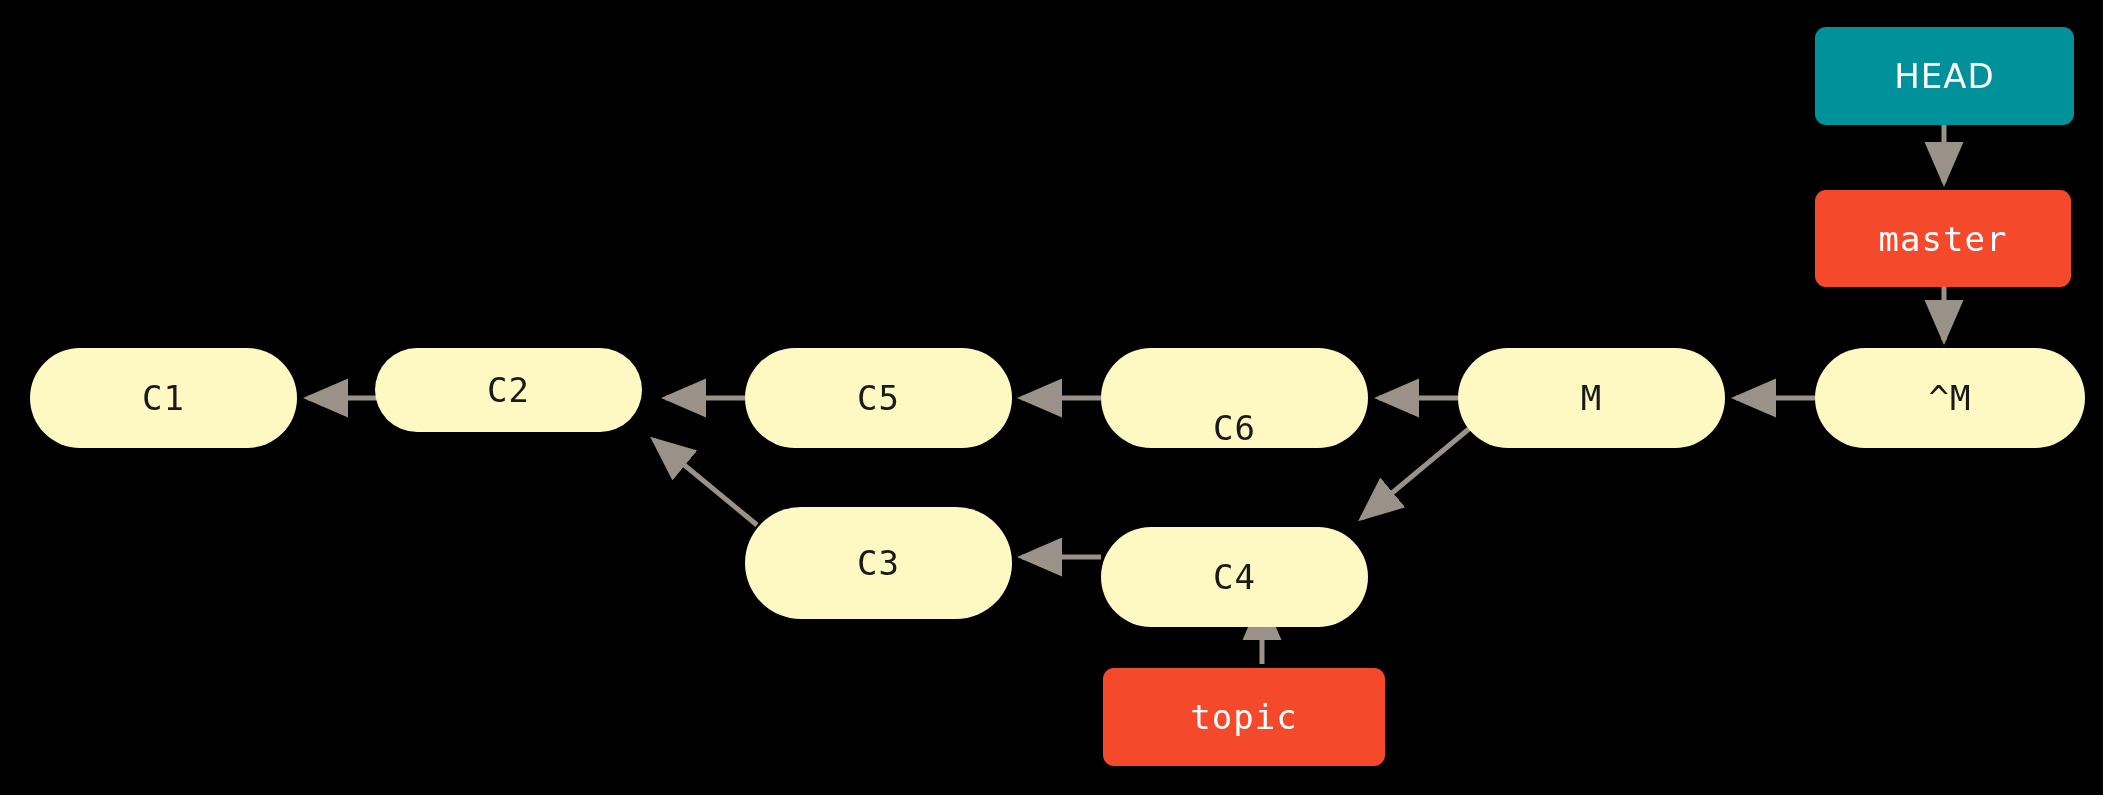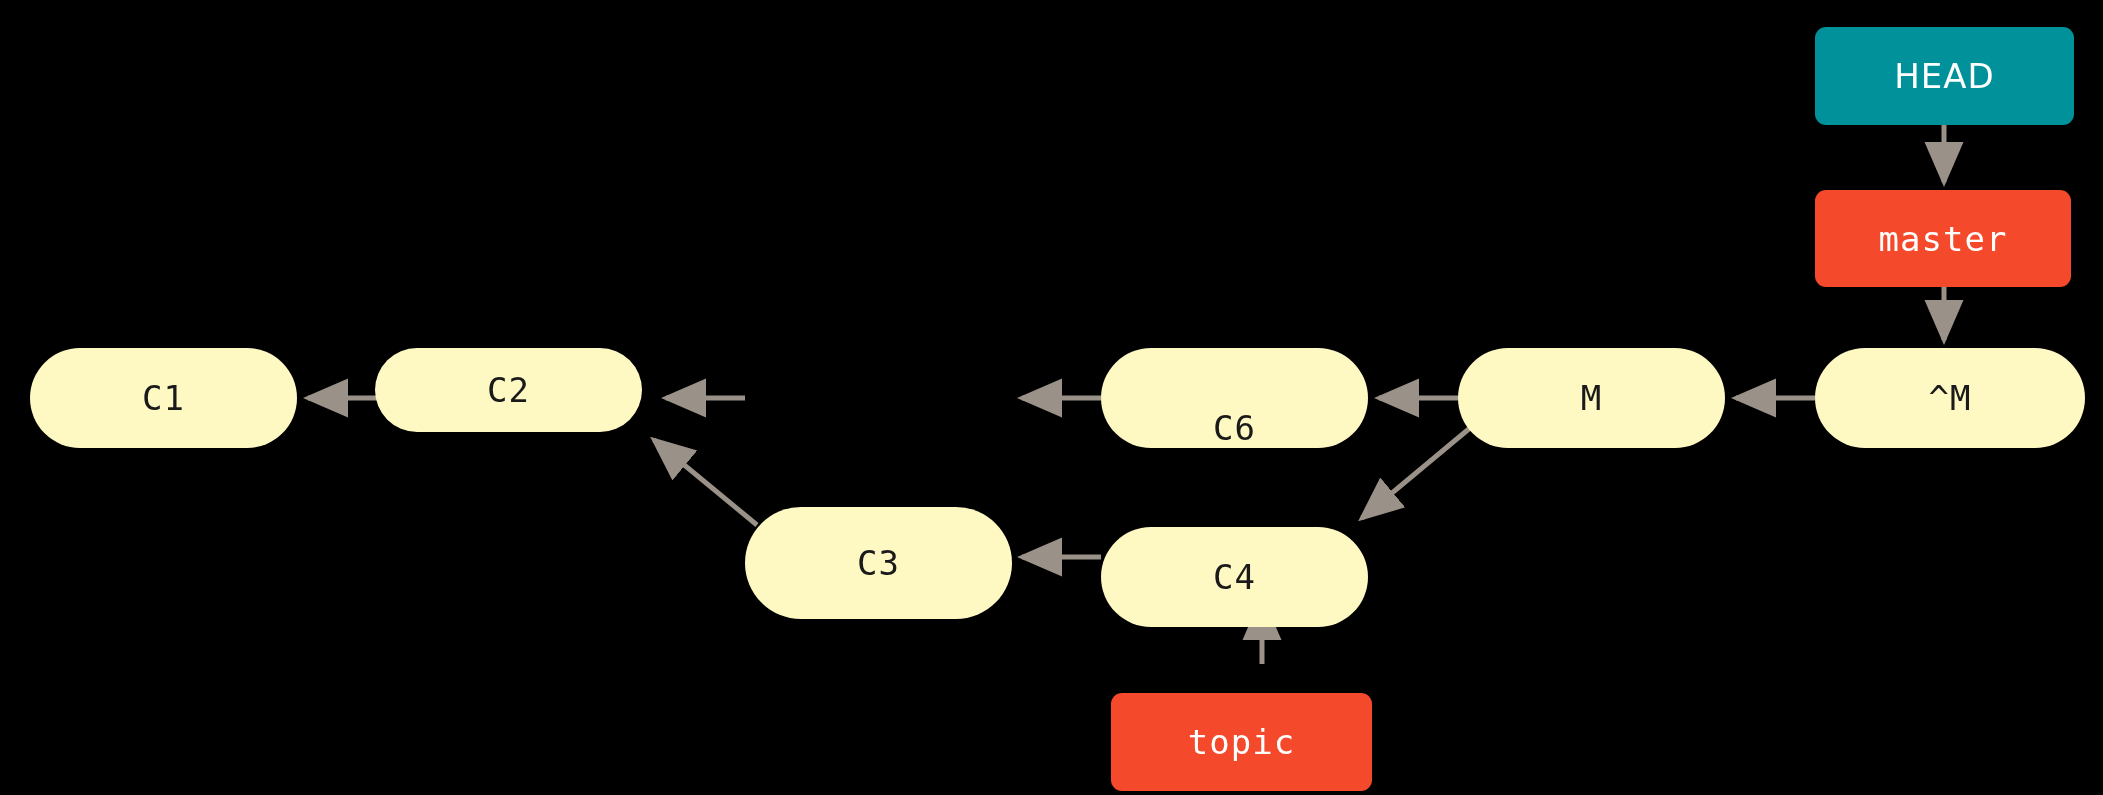--- a/index.html
+++ b/index.html
@@ -95,20 +95,23 @@
 
     <line x1="1262" y1="664" x2="1262" y2="600" stroke="#9A9189" stroke-width="5" marker-end="url(#arrowhead)"></line>
   </svg>
 
   <div class="commit-node" style="left:30px; top:348px; width:267px; height:100px;">
     <span>C1</span>
   </div>
   <div class="commit-node" style="left:375px; top:348px; width:267px; height:84px;">
     <span>C2</span>
   </div>
+  <div class="commit-node" style="left:745px; top:348px; width:267px; height:100px;">
+    <span>C5</span>
+  </div>
   <div class="commit-node" style="left:1101px; top:348px; width:267px; height:100px;align-items:flex-end;">
     <span>C6</span>
   </div>
   <div class="commit-node" style="left:1458px; top:348px; width:267px; height:100px;">
     <span>M</span>
   </div>
   <div class="commit-node" style="left:1815px; top:348px; width:270px; height:100px;">
     <span>^M</span>
   </div>
   <div class="commit-node" style="left:745px; top:507px; width:267px; height:112px;">
@@ -117,17 +120,17 @@
   <div class="commit-node" style="left:1101px; top:507px; width:267px; height:100px;margin-top:20px;">
     <span>C4</span>
   </div>
 
   <div class="ref-box head" style="left:1815px; top:27px; width:259px; height:98px;">
     <span>HEAD</span>
   </div>
   <div class="ref-box branch" style="left:1815px; top:190px; width:256px; height:97px;">
     <span>master</span>
   </div>
-  <div class="ref-box branch" style="left:1103px; top:693px; width:261px; height:98px;margin-left:8px;">
+  <div class="ref-box branch" style="left:1103px; top:668px; width:282px; height:98px;">
     <span>topic</span>
   </div>
 
 </div>
 
 </body></html>

